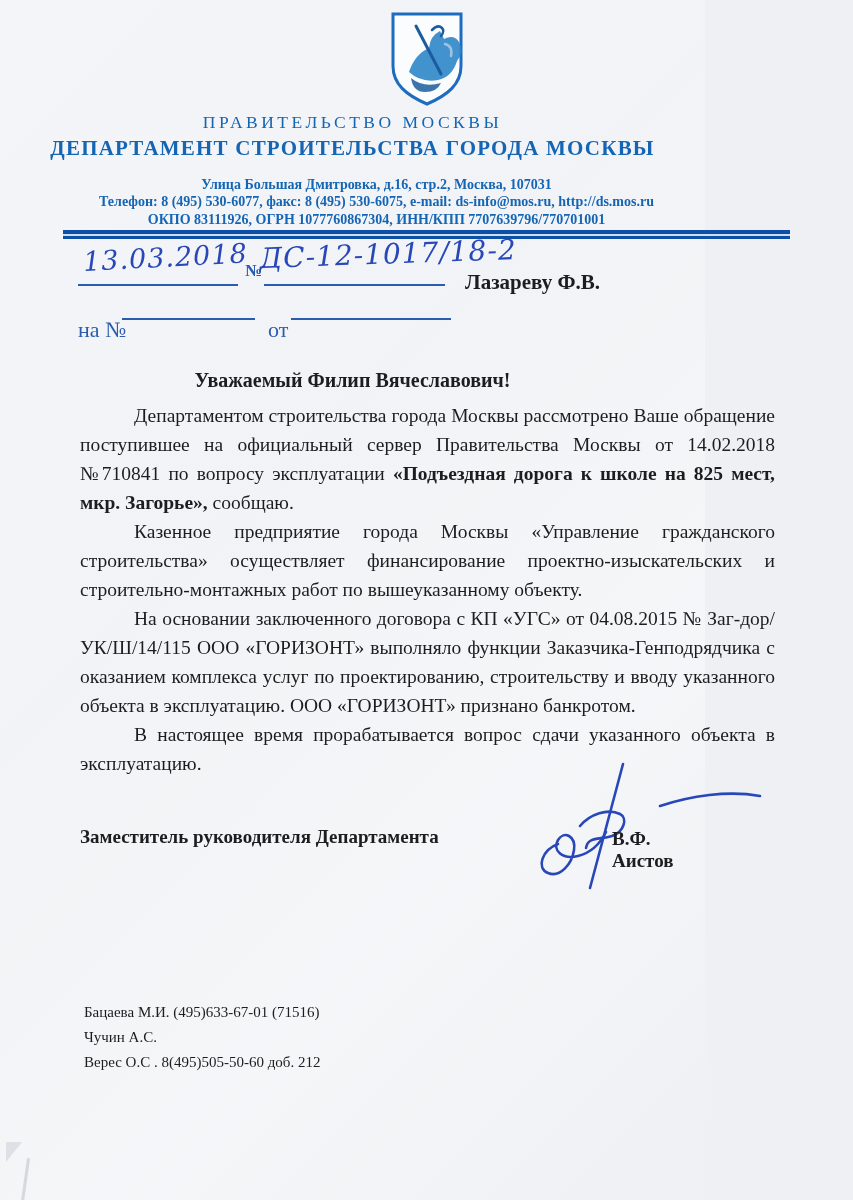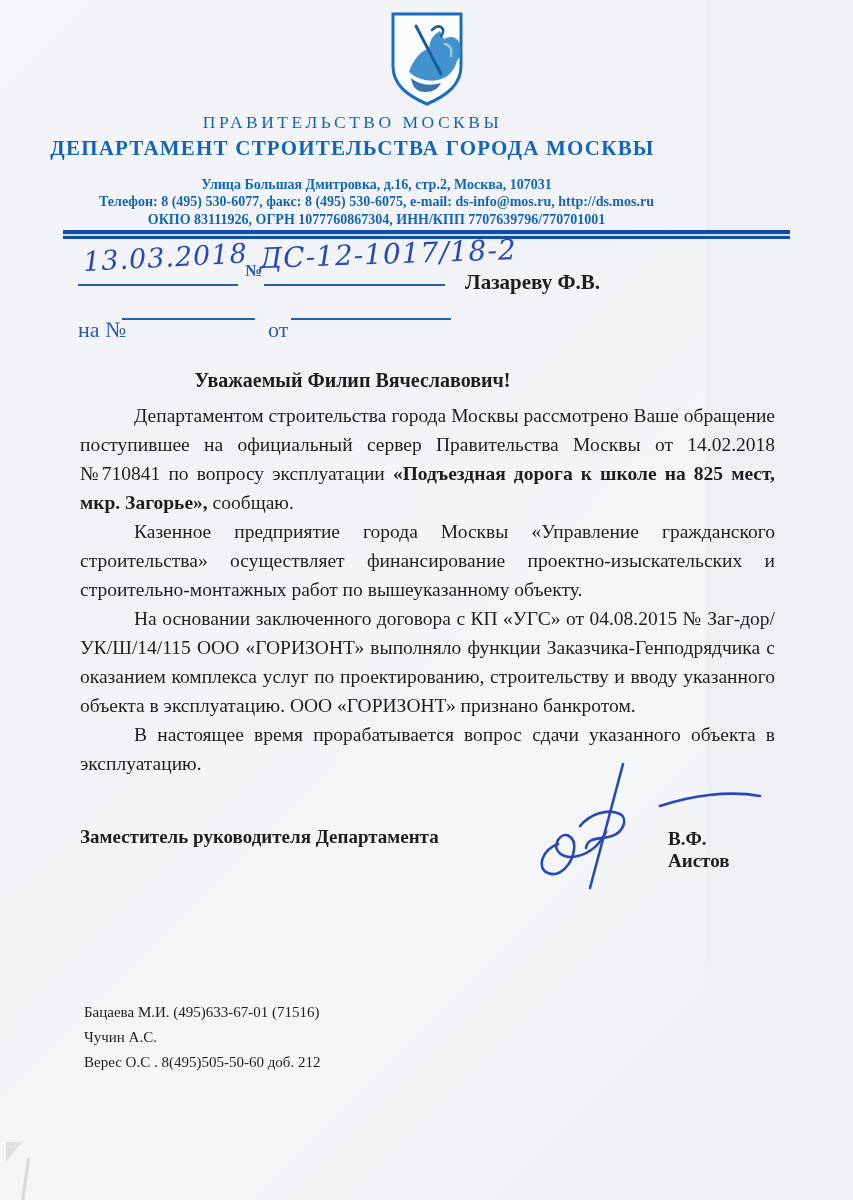--- a/index.html
+++ b/index.html
@@ -57,21 +57,21 @@
     position:absolute;top:357px;left:0;width:100%;
     text-align:center;font-size:20px;font-weight:bold;margin-top:12px;
   }
   .body-text{position:absolute;left:80px;top:401px;width:695px;}
   .body-text p{
     margin:0;font-size:19.5px;line-height:29px;
     text-align:justify;text-indent:54px;
   }
   
   .sig-title{position:absolute;left:80px;top:826px;font-size:19px;font-weight:bold;}
-  .sig-name{position:absolute;left:668px;top:828px;font-size:19px;font-weight:bold;}
+  .sig-name{position:absolute;left:612px;top:828px;font-size:19px;font-weight:bold;}
   .sig-scribble{position:absolute;left:528px;top:756px;width:240px;height:138px;}
   
   .executors{position:absolute;left:80px;top:998px;font-size:15px;line-height:21px;}
   .executors div{margin:4px;}
   
   .fold-mark{
     position:absolute;left:6px;top:1142px;width:0;height:0;
     border-left:16px solid #d9dbe0;border-bottom:20px solid transparent;
     opacity:.8;
   }

